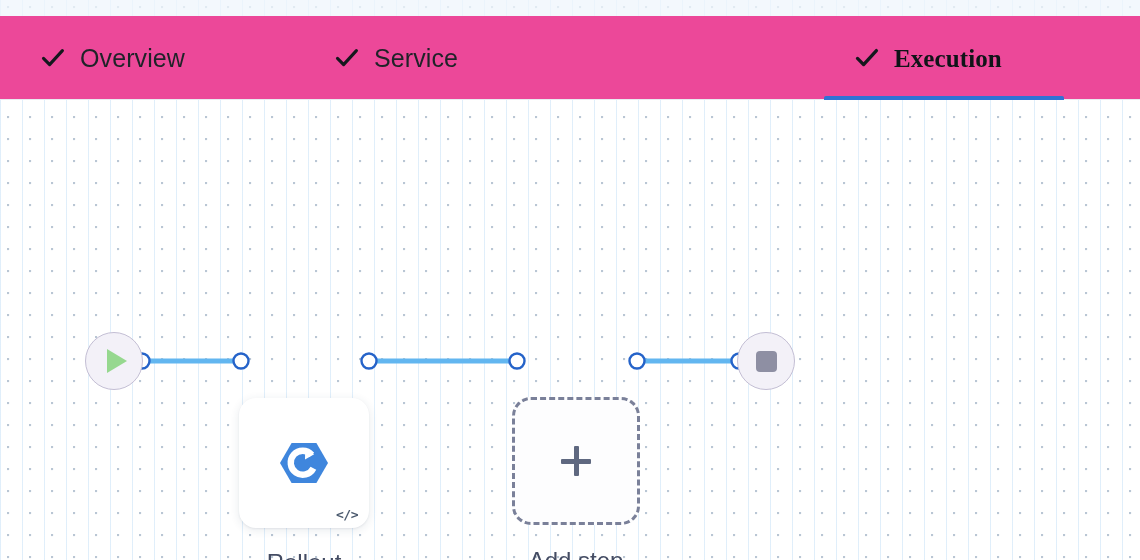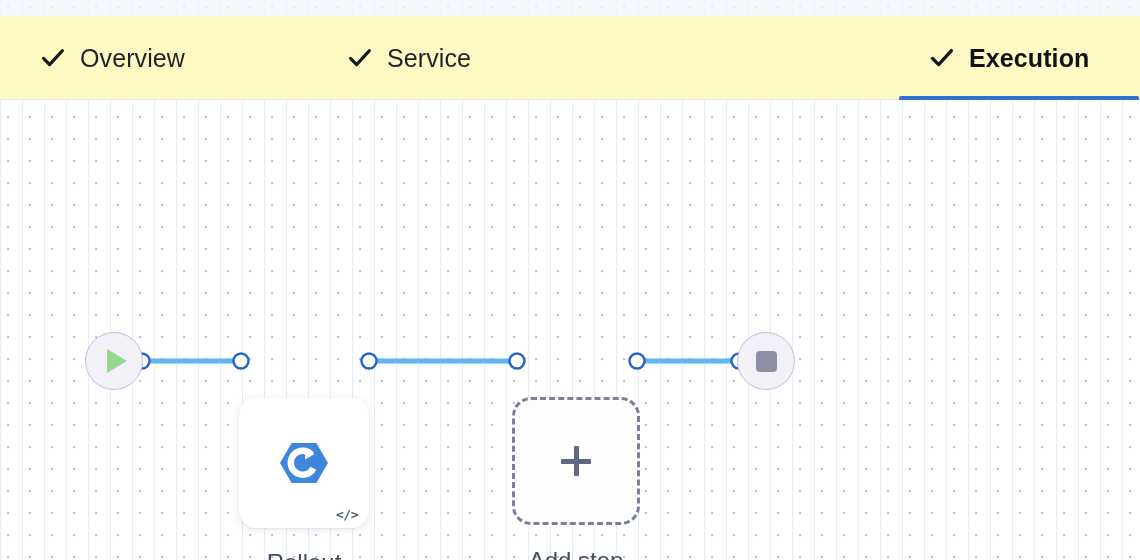--- a/index.html
+++ b/index.html
@@ -24,21 +24,21 @@
   }
   .canvas-tint {
     position:absolute; left:0; top:0; width:1140px; height:16px;
     background:rgba(239,246,252,.75);
     pointer-events:none;
   }
 
   
   .tabbar {
     position:absolute; left:0; top:16px; width:1140px; height:84px;
-    background:#fef9c3;
+    background:#ec4899;
     border-bottom:1px solid #e8ecf0;
     z-index:5;
   }
   .tab {
     position:absolute; top:0; height:84px;
     display:flex; align-items:center; gap:14px;
     padding:0 2px;
     cursor:pointer;
     user-select:none;
   }
@@ -55,23 +55,23 @@
     line-height:1;
   }
   .tab.active .tlabel { font-weight:700; color:#101418; }
   .tab-underline {
     position:absolute; bottom:0; left:0; height:4px; width:100%;
     background:#2f72d4; border-radius:2px 2px 0 0;
   }
 
   
   #tab-0 { left:38px;  }
-  #tab-1 { left:345px;text-align:center; }
+  #tab-1 { left:332px;text-align:center; }
   #tab-2 { left:578px; }
-  #tab-3 { left:927px; }
+  #tab-3 { left:852px;font-family:Liberation Serif, serif; }
   #tab-3 .tab-underline { left:-28px; width:240px; }
 
   
   .flow { position:absolute; left:0; top:100px; width:1140px; height:460px; z-index:2; }
 
   
   .wires { position:absolute; left:0; top:0; width:1140px; height:460px; }
 
   
   .terminal {

